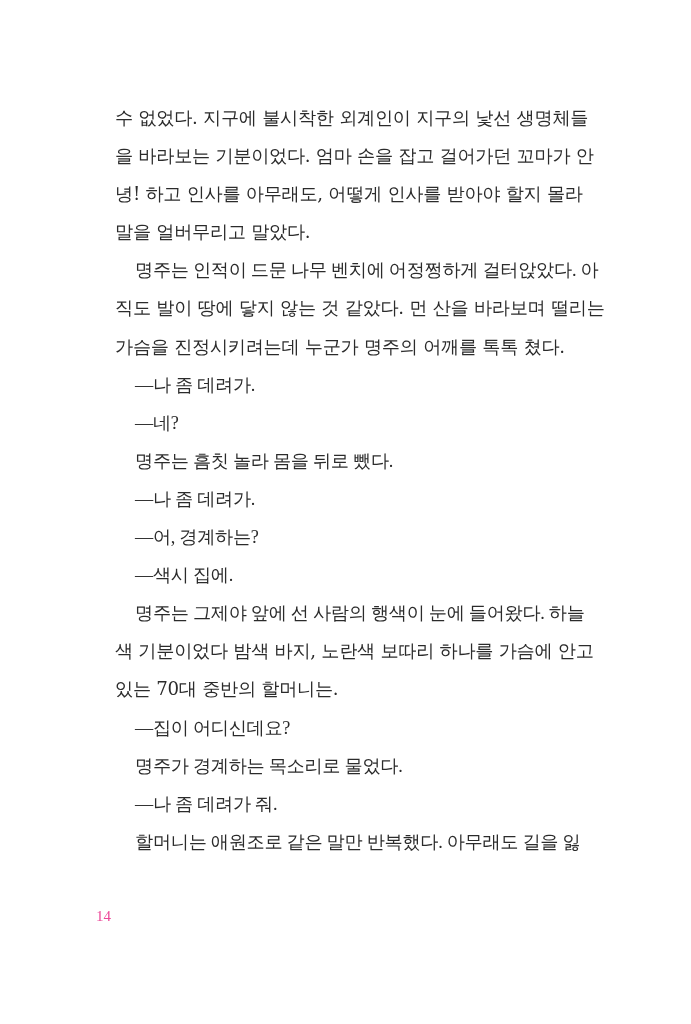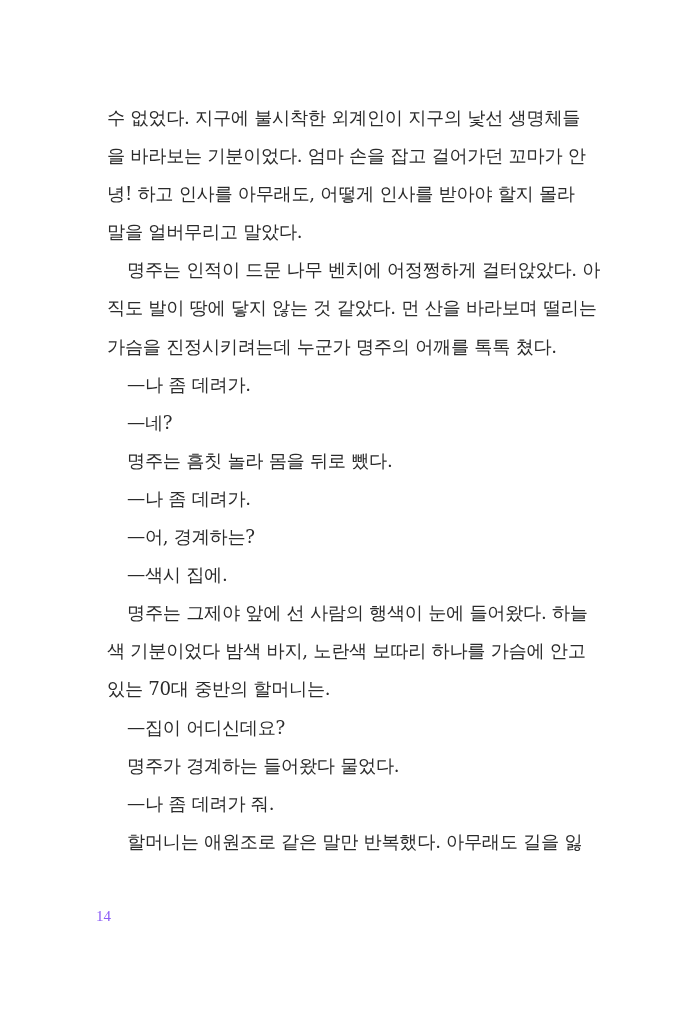--- a/index.html
+++ b/index.html
@@ -1,23 +1,23 @@
 <!DOCTYPE html>
 <html><head>
 <meta charset="utf-8">
 <style>
   html, body { margin: 0; padding: 0; background: #ffffff; }
   body { width: 691px; height: 1024px; position: relative; overflow: hidden;
          font-family: "DejaVu Serif", "Liberation Serif", serif; color: #2b2b2b; }
-  .page { position: absolute; left: 107px; top: 101px; width: 464px; }
+  .page { position: absolute; left: 115px; top: 101px; width: 464px; }
   .line { height: 38.1px; line-height: 34px; font-size: 18.2px; white-space: nowrap;
           letter-spacing: -0.3px; }
   .line.justify { text-align: justify; text-align-last: justify; }
-  .line.indent { padding-left: 20px; }
-  .folio { position: absolute; left: 96px; top: 908px; font-size: 15px; color: #8b5cf6;
+  .line.indent { padding-left: 20px; font-family: Liberation Serif, serif; }
+  .folio { position: absolute; left: 96px; top: 908px; font-size: 15px; color: #ec4899;
            font-family: "Liberation Serif", serif; }
 </style>
 </head>
 <body>
 
 <div class="page">
   <div class="line justify">수 없었다. 지구에 불시착한 외계인이 지구의 낯선 생명체들</div>
   <div class="line justify">을 바라보는 기분이었다. 엄마 손을 잡고 걸어가던 꼬마가 안</div>
   <div class="line justify">녕! 하고 인사를 아무래도, 어떻게 인사를 받아야 할지 몰라</div>
   <div class="line">말을 얼버무리고 말았다.</div>
@@ -27,18 +27,18 @@
   <div class="line indent">—나 좀 데려가.</div>
   <div class="line indent">—네?</div>
   <div class="line indent">명주는 흠칫 놀라 몸을 뒤로 뺐다.</div>
   <div class="line indent">—나 좀 데려가.</div>
   <div class="line indent">—어, 경계하는?</div>
   <div class="line indent">—색시 집에.</div>
   <div class="line justify indent">명주는 그제야 앞에 선 사람의 행색이 눈에 들어왔다. 하늘</div>
   <div class="line justify">색 기분이었다 밤색 바지, 노란색 보따리 하나를 가슴에 안고</div>
   <div class="line">있는 70대 중반의 할머니는.</div>
   <div class="line indent">—집이 어디신데요?</div>
-  <div class="line indent">명주가 경계하는 들어왔다 물었다.</div>
+  <div class="line indent">명주가 경계하는 목소리로 물었다.</div>
   <div class="line indent">—나 좀 데려가 줘.</div>
   <div class="line justify indent">할머니는 애원조로 같은 말만 반복했다. 아무래도 길을 잃</div>
 </div>
 
 <div class="folio">14</div>
 
 </body></html>

